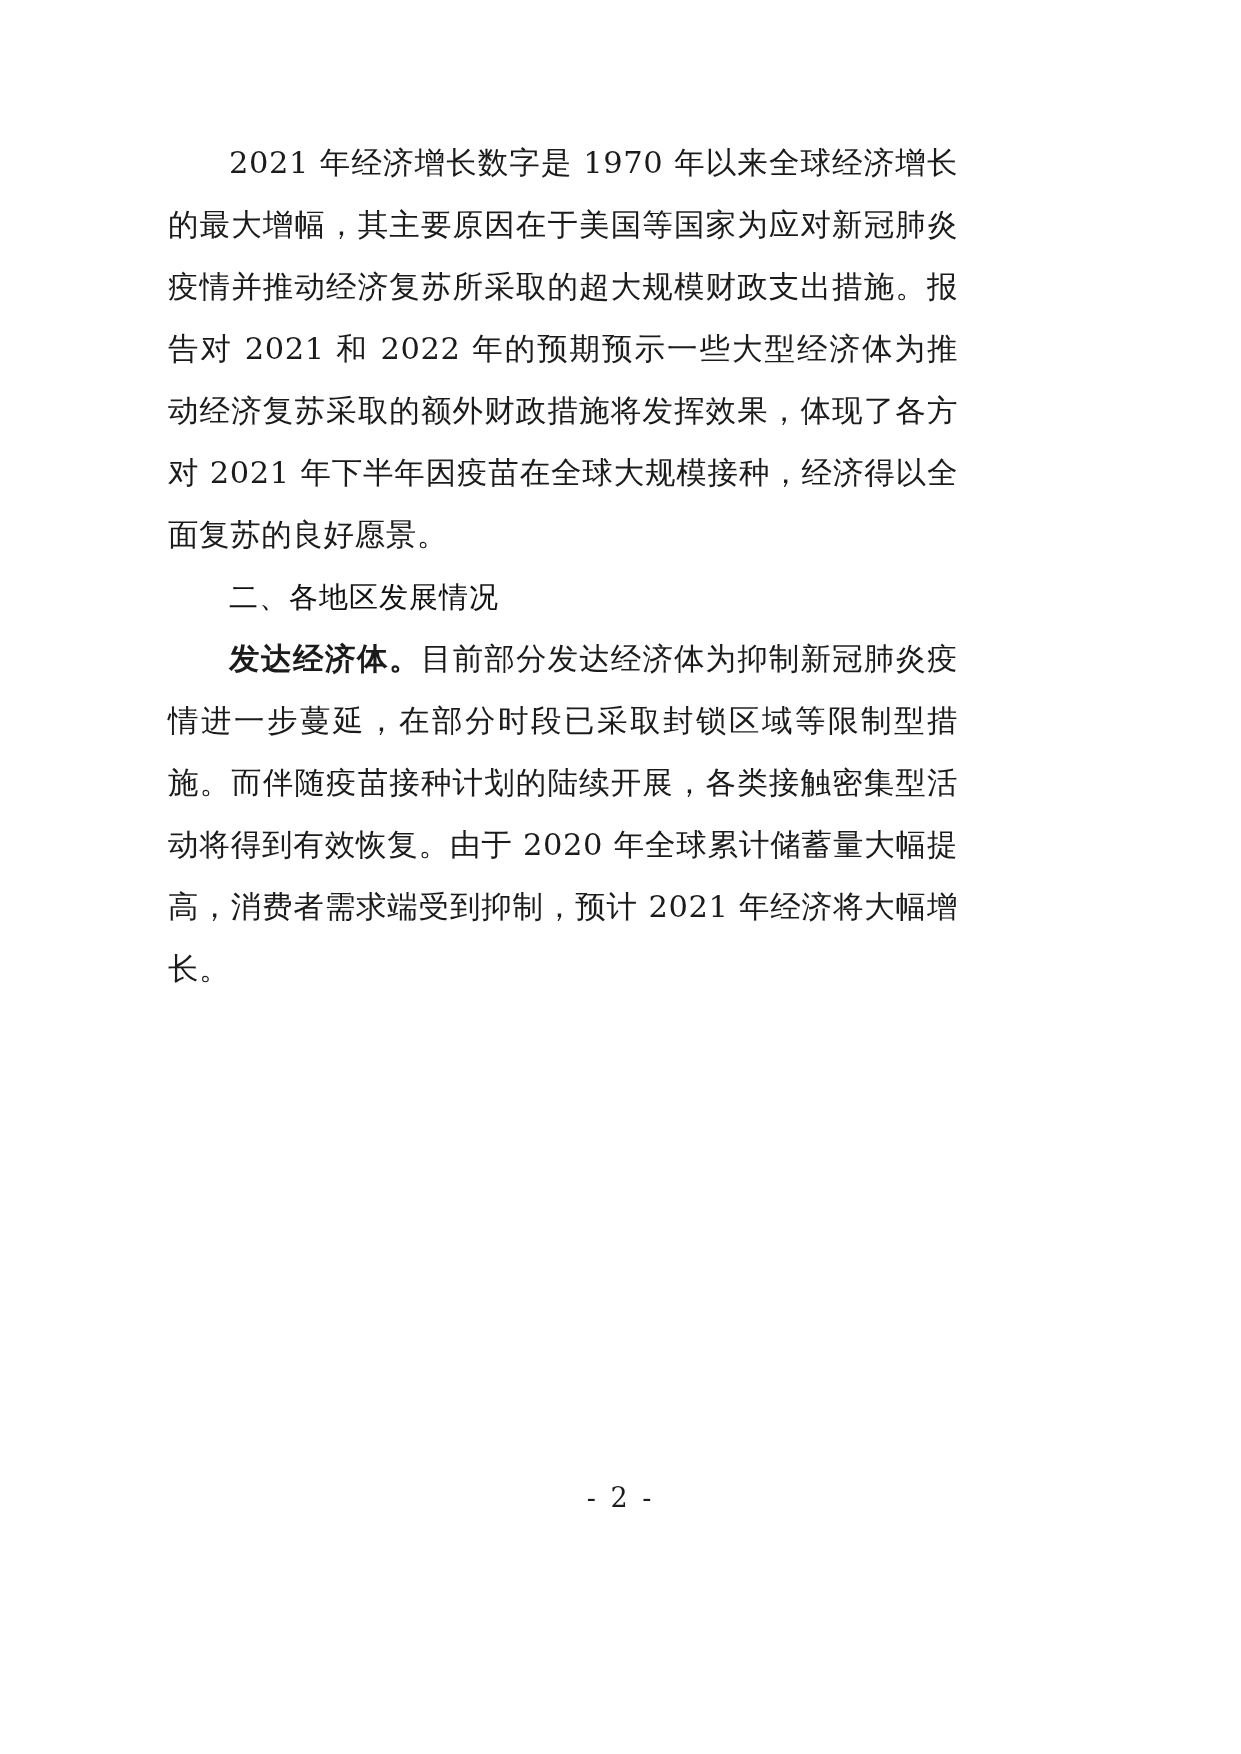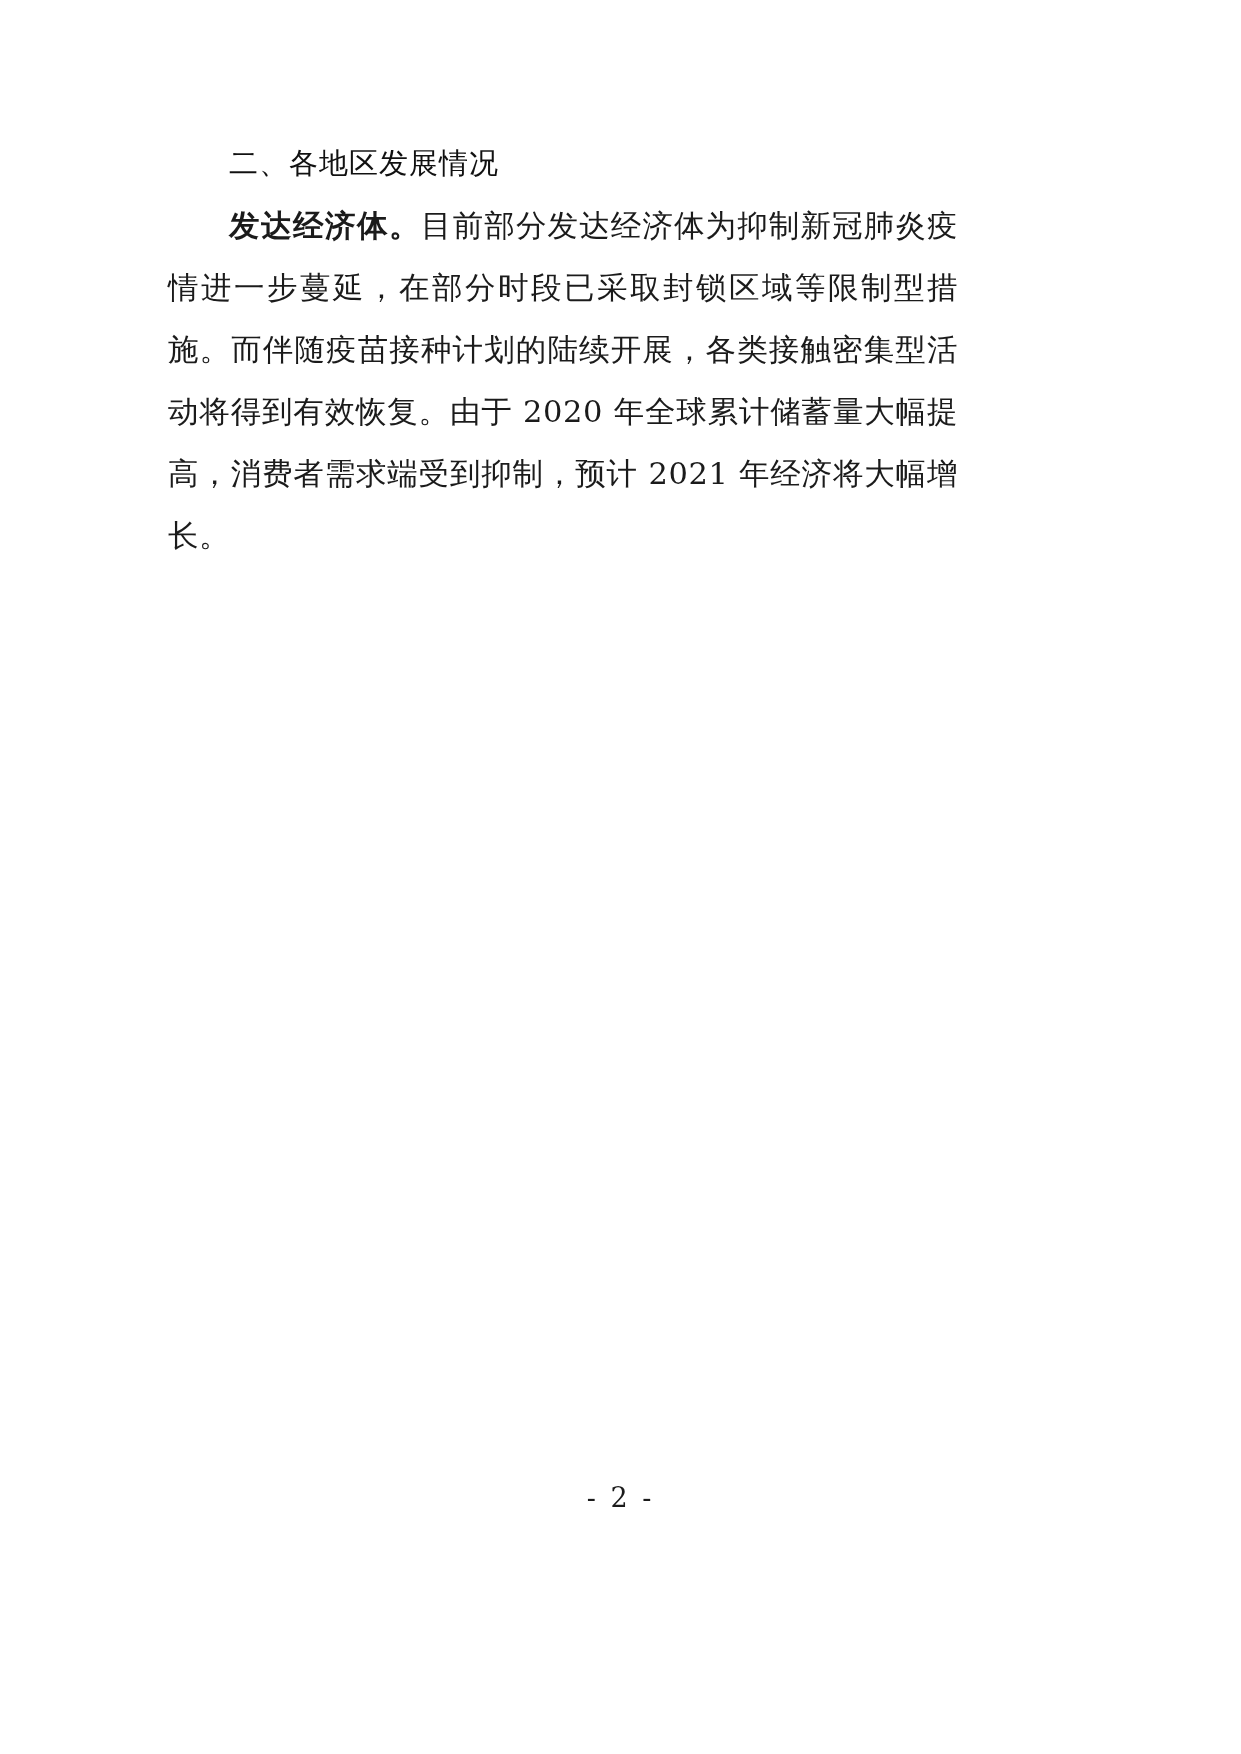--- a/index.html
+++ b/index.html
@@ -41,21 +41,21 @@
     font-family: "DejaVu Sans", sans-serif;
     font-size: 29px;
     line-height: 62px;
     font-weight: normal;
     letter-spacing: 1px;
     text-indent: 61px;
     margin: 0;
     color: #111111;
   }
   .para .lead {
-    font-family: Liberation Sans, sans-serif;
+    font-family: Liberation Serif, serif;
     font-weight: bold;
     letter-spacing: 1px;
     margin-top: 47px;
   }
   .footer {
     position: absolute;
     left: 0;
     right: 0;
     top: 1482px;
     text-align: center;
@@ -64,20 +64,21 @@
     color: #1b1b1b;
     letter-spacing: 3px;
   }
 </style>
 </head>
 <body>
 
 <div class="page">
   <div class="content">
 
+    <p class="para">2021 年经济增长数字是 1970 年以来全球经济增长的最大增幅，其主要原因在于美国等国家为应对新冠肺炎疫情并推动经济复苏所采取的超大规模财政支出措施。报告对 2021 和 2022 年的预期预示一些大型经济体为推动经济复苏采取的额外财政措施将发挥效果，体现了各方对 2021 年下半年因疫苗在全球大规模接种，经济得以全面复苏的良好愿景。</p>
 
 
     <h2 class="heading">二、各地区发展情况</h2>
 
     <p class="para"><span class="lead">发达经济体。</span><span>目前部分发达经济体为抑制新冠肺炎疫情进一步蔓延，在部分时段已采取封锁区域等限制型措施。而伴随疫苗接种计划的陆续开展，各类接触密集型活动将得到有效恢复。由于 2020 年全球累计储蓄量大幅提高，消费者需求端受到抑制，预计 2021 年经济将大幅增长。</span></p>
 
   </div>
 
   <div class="footer">- 2 -</div>
 </div>

